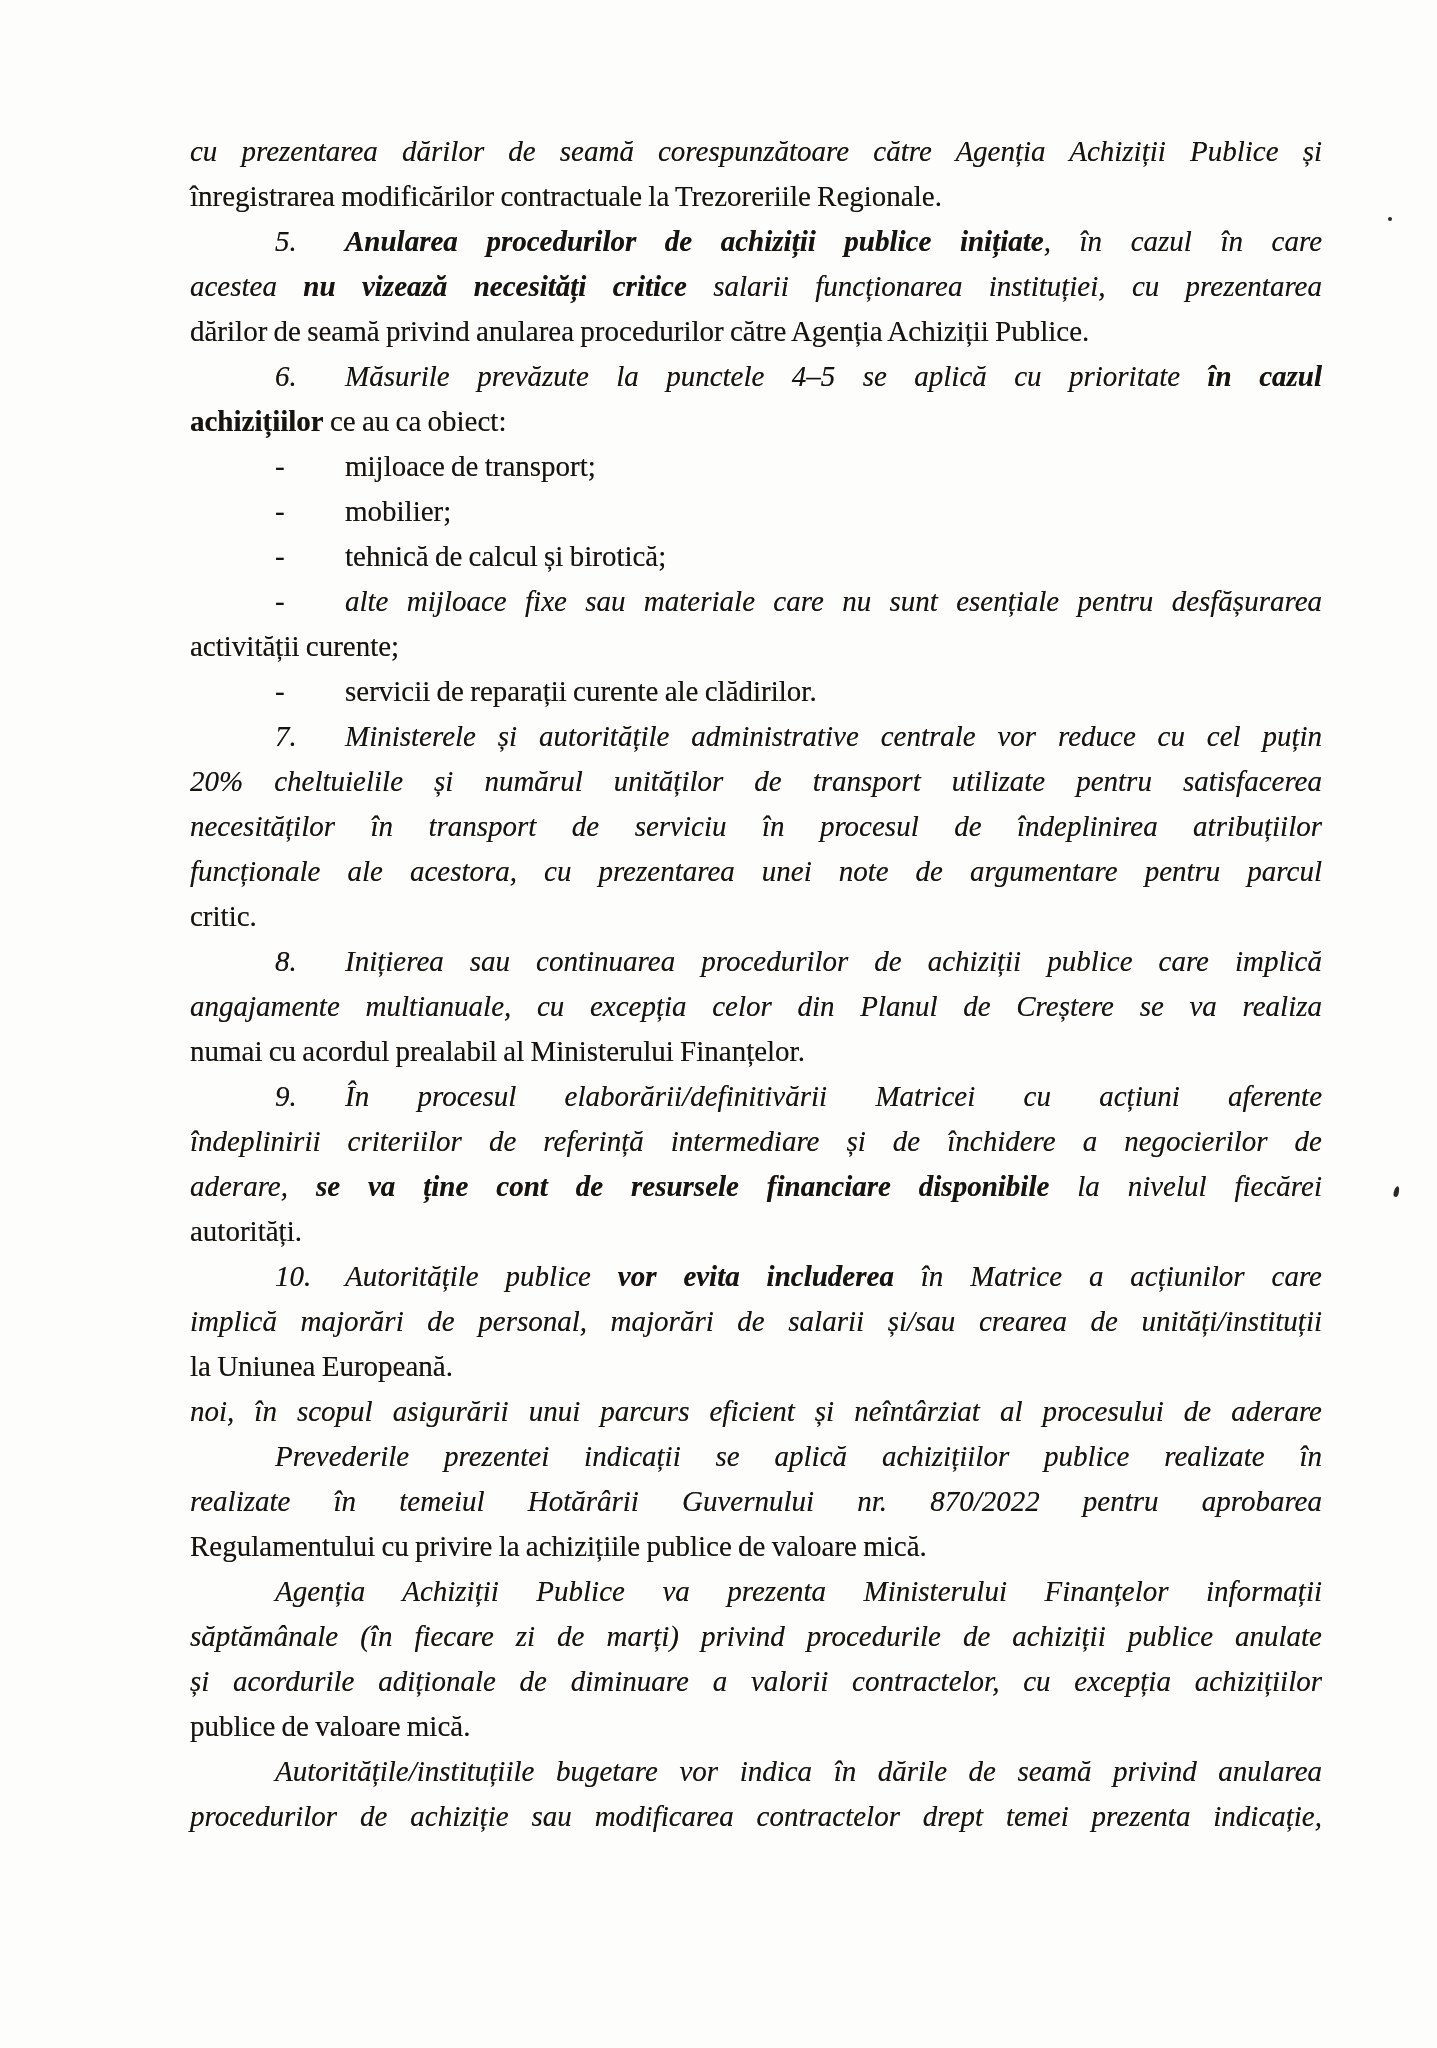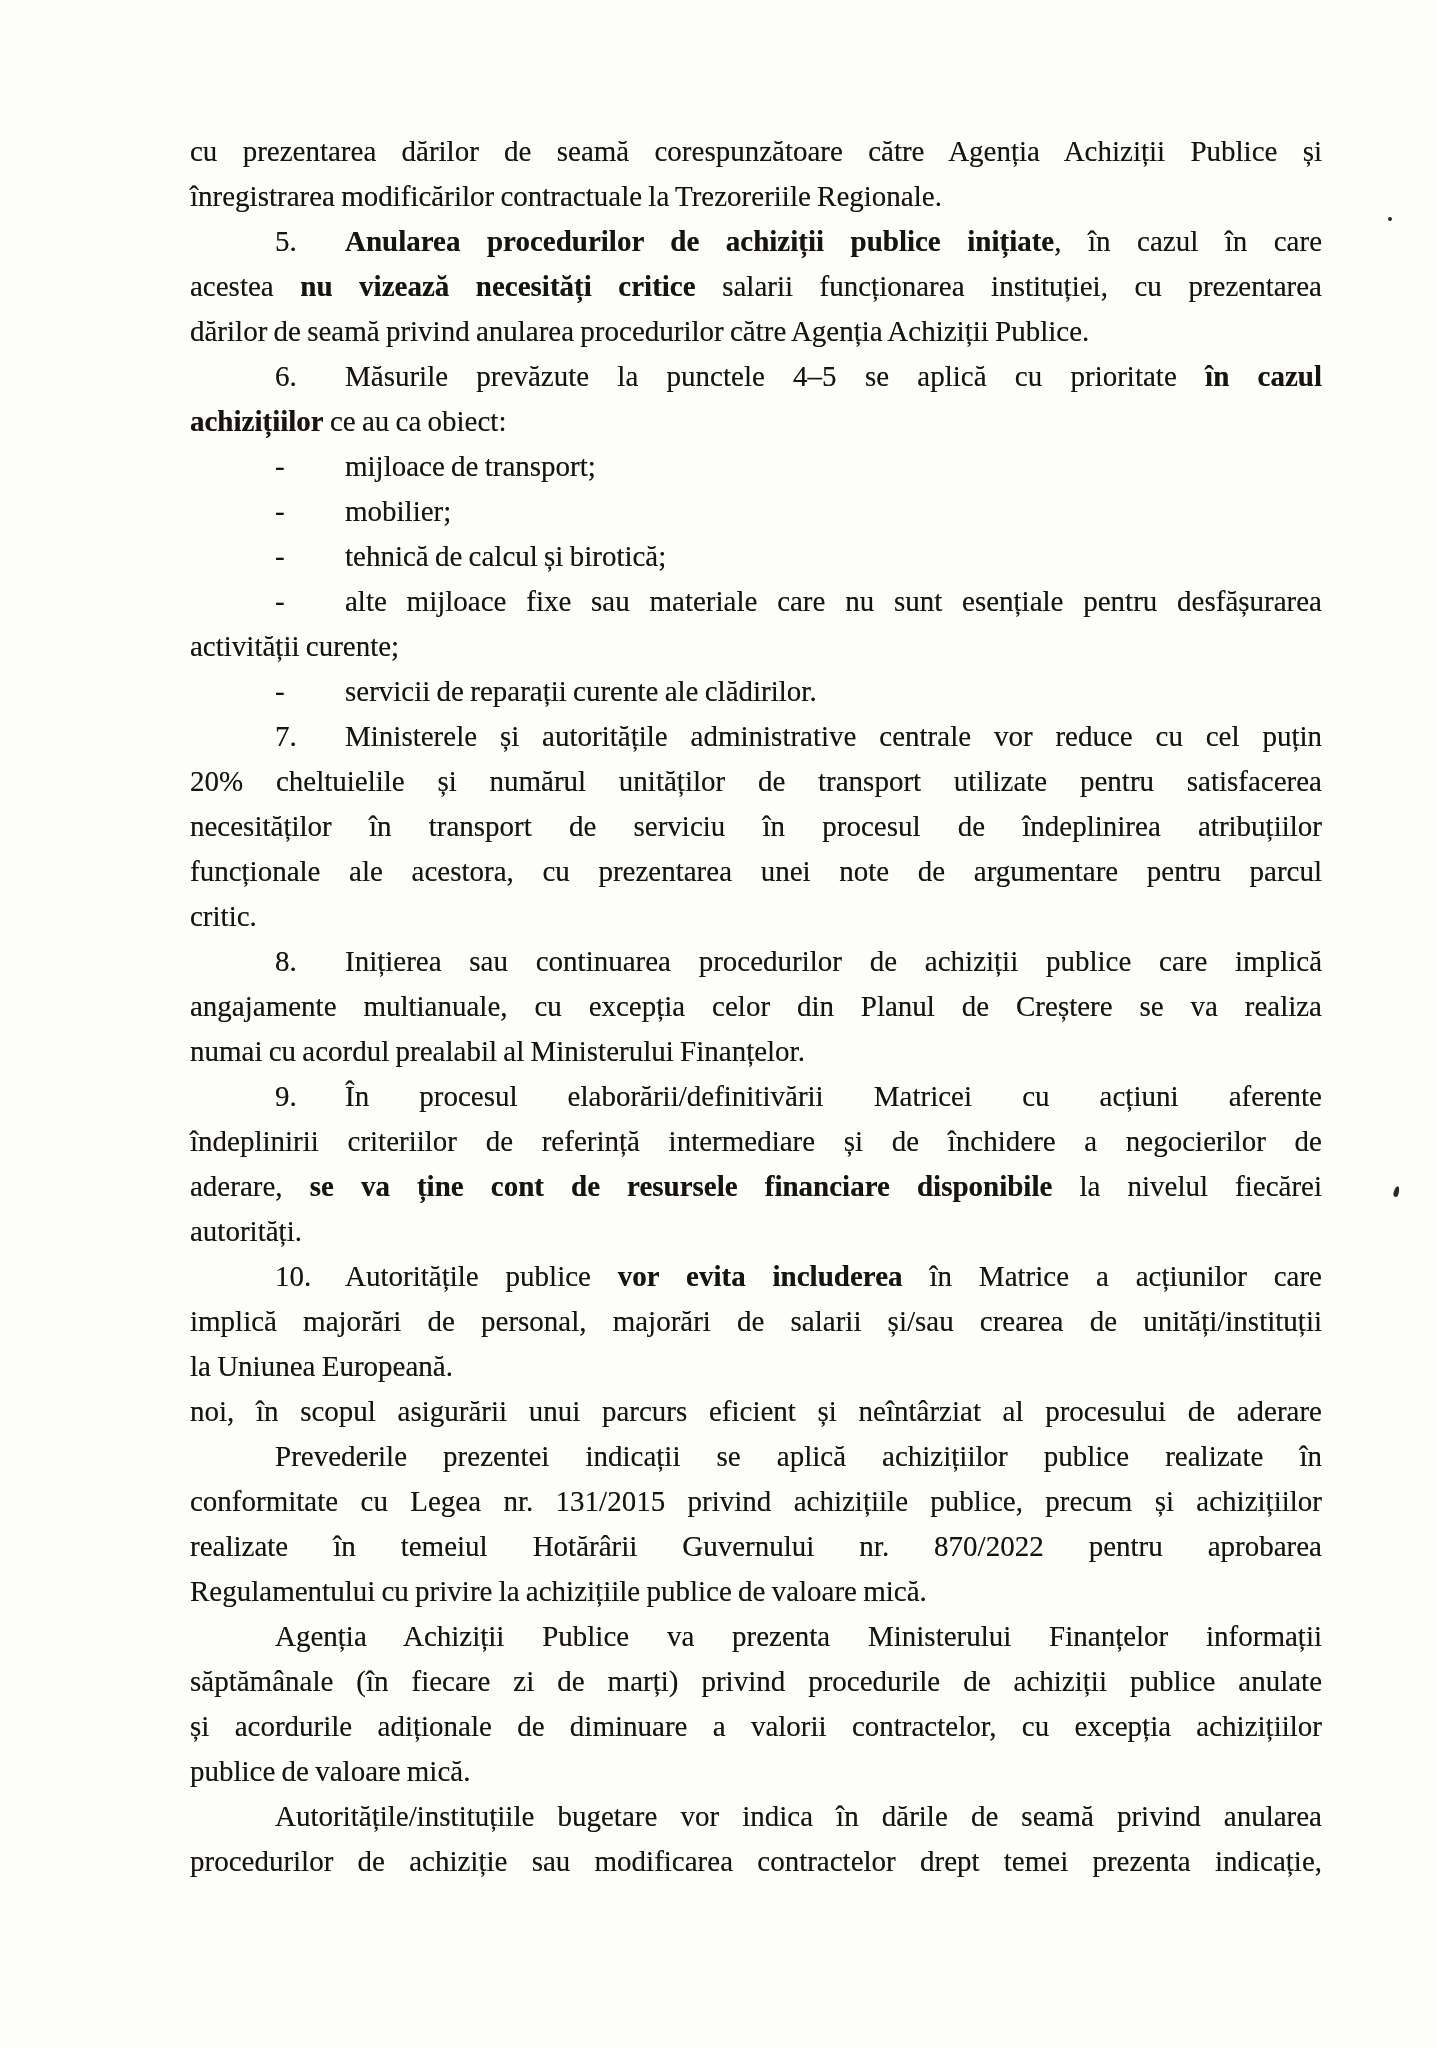--- a/index.html
+++ b/index.html
@@ -20,21 +20,21 @@
     width: 1132px;
     font-size: 29px;
     line-height: 45px;
     color: #17140f;
     word-spacing: -1px;
     text-shadow: 0 0 0.5px rgba(20,16,10,0.55);
     hyphens: none;
   }
   .para { margin: 0; }
   .line { text-align: justify; }
-  .line.fill { text-align-last: justify; }
+  .line.fill { text-align-last: justify; font-style: italic; }
   .line.first { text-indent: 85px; }
   .marker { display: inline-block; min-width: 70px; text-indent: 0; }
   .b { font-weight: bold; }
   .artifact { position: absolute; background: #2b2722; }
   .artifact.dot { border-radius: 50%; }
   .artifact.comma { border-radius: 50% 50% 50% 50% / 62% 62% 38% 38%; transform: rotate(14deg); }
 </style>
 </head>
 <body style="background: rgb(253, 253, 252);">
 
@@ -87,21 +87,20 @@
       <div class="line"><span>autorități.</span></div>
     </div>
     <div class="para">
       <div class="line first fill"><span class="marker">10.</span><span>Autoritățile publice </span><span class="b">vor evita includerea</span><span> în Matrice a acțiunilor care</span></div>
       <div class="line fill"><span>implică majorări de personal, majorări de salarii și/sau crearea de unități/instituții</span></div>
       <div class="line"><span>la Uniunea Europeană.</span></div>
       <div class="line fill"><span>noi, în scopul asigurării unui parcurs eficient și neîntârziat al procesului de aderare</span></div>
     </div>
     <div class="para">
       <div class="line first fill"><span>Prevederile prezentei indicații se aplică achizițiilor publice realizate în</span></div>
-      <div class="line fill"><span>conformitate cu Legea nr. 131/2015 privind achizițiile publice, precum și achizițiilor</span></div>
       <div class="line fill"><span>realizate în temeiul Hotărârii Guvernului nr. 870/2022 pentru aprobarea</span></div>
       <div class="line"><span>Regulamentului cu privire la achizițiile publice de valoare mică.</span></div>
     </div>
     <div class="para">
       <div class="line first fill"><span>Agenția Achiziții Publice va prezenta Ministerului Finanțelor informații</span></div>
       <div class="line fill"><span>săptămânale (în fiecare zi de marți) privind procedurile de achiziții publice anulate</span></div>
       <div class="line fill"><span>și acordurile adiționale de diminuare a valorii contractelor, cu excepția achizițiilor</span></div>
       <div class="line"><span>publice de valoare mică.</span></div>
     </div>
     <div class="para">

